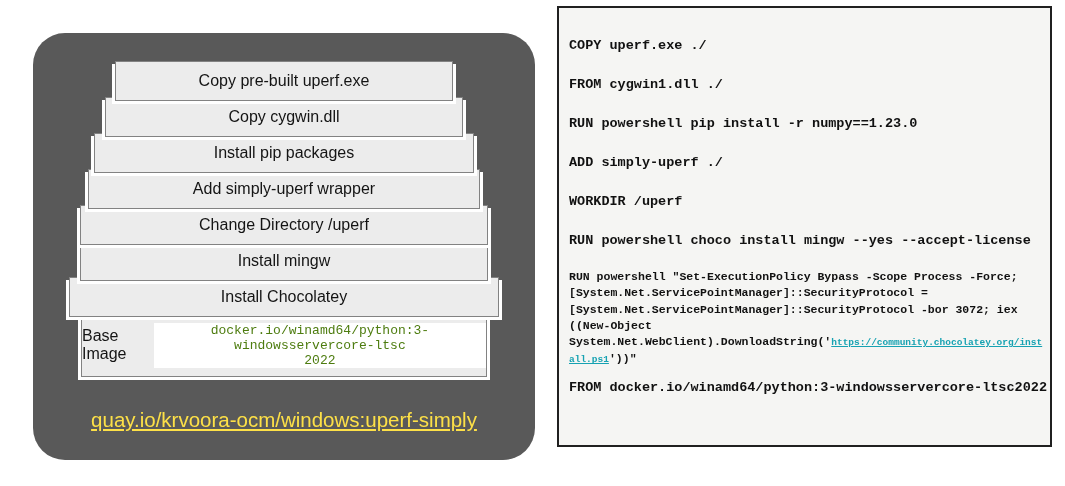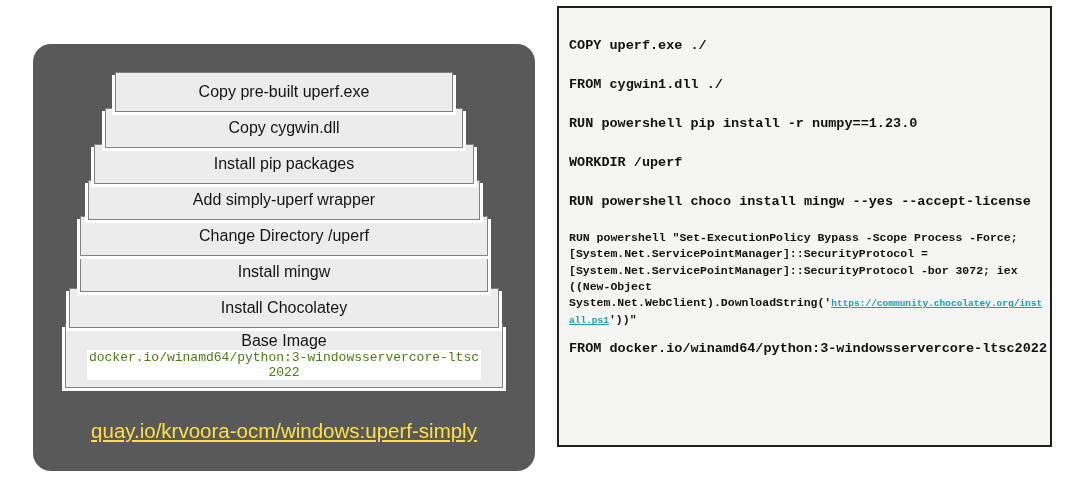--- a/index.html
+++ b/index.html
@@ -9,25 +9,25 @@
     height: 486px;
     background: #ffffff;
     font-family: "Liberation Sans", sans-serif;
     overflow: hidden;
   }
 
   
   .layers-panel {
     position: absolute;
     left: 33px;
-    top: 44px;
+    top: 33px;
     width: 502px;
     height: 427px;
     background: #595959;
-    border-radius: 18px;
+    border-radius: 32px;
     box-sizing: border-box;
     padding-top: 28px;
   }
   .layer {
     position: relative;
     margin: -4px auto 0 auto;
     height: 40px;
     background: #ececec;
     border: 1px solid #828282;
     box-shadow: -3px 3px 0 #ffffff, 3px 3px 0 #ffffff;
@@ -39,24 +39,24 @@
     color: #141414;
   }
   .layer.l1 { width: 338px; margin-top: 0; z-index: 9; }
   .layer.l2 { width: 358px; z-index: 8; }
   .layer.l3 { width: 380px; z-index: 7; }
   .layer.l4 { width: 392px; z-index: 6; }
   .layer.l5 { width: 408px; z-index: 5; }
   .layer.l6 { width: 408px; z-index: 4; }
   .layer.l7 { width: 430px; z-index: 3; }
   .layer.base {
-    width: 438px;
+    width: 406px;
     height: 64px;
     z-index: 2;
-    flex-direction: column;
+    flex-direction: row;
     justify-content: center;
   }
   .base-title { font-size: 16px; line-height: 18px; color: #141414; }
   .base-code {
     font-family: "Liberation Mono", "DejaVu Sans Mono", monospace;
     font-size: 13px;
     line-height: 15px;
     color: #4d7c0f;
     background: #ffffff;
     white-space: pre-line;
@@ -144,20 +144,21 @@
     </div>
     <div class="registry-link-row">
       <a class="registry-link">quay.io/krvoora-ocm/windows:uperf-simply</a>
     </div>
   </div>
 
   <div class="code-panel">
     <div class="code-line">COPY uperf.exe ./</div>
     <div class="code-line">FROM cygwin1.dll ./</div>
     <div class="code-line">RUN powershell pip install -r numpy==1.23.0</div>
+    <div class="code-line">ADD simply-uperf ./</div>
     <div class="code-line">WORKDIR /uperf</div>
     <div class="code-line">RUN powershell choco install mingw --yes --accept-license</div>
     <div class="script-block"><span>RUN powershell "Set-ExecutionPolicy Bypass -Scope Process -Force;
 [System.Net.ServicePointManager]::SecurityProtocol =
 [System.Net.ServicePointManager]::SecurityProtocol -bor 3072; iex
 ((New-Object
 System.Net.WebClient).DownloadString('</span><a class="code-link">https://community.chocolatey.org/install.ps1</a><span>'))"</span></div>
     <div class="code-line from-line">FROM docker.io/winamd64/python:3-windowsservercore-ltsc2022</div>
   </div>
 

